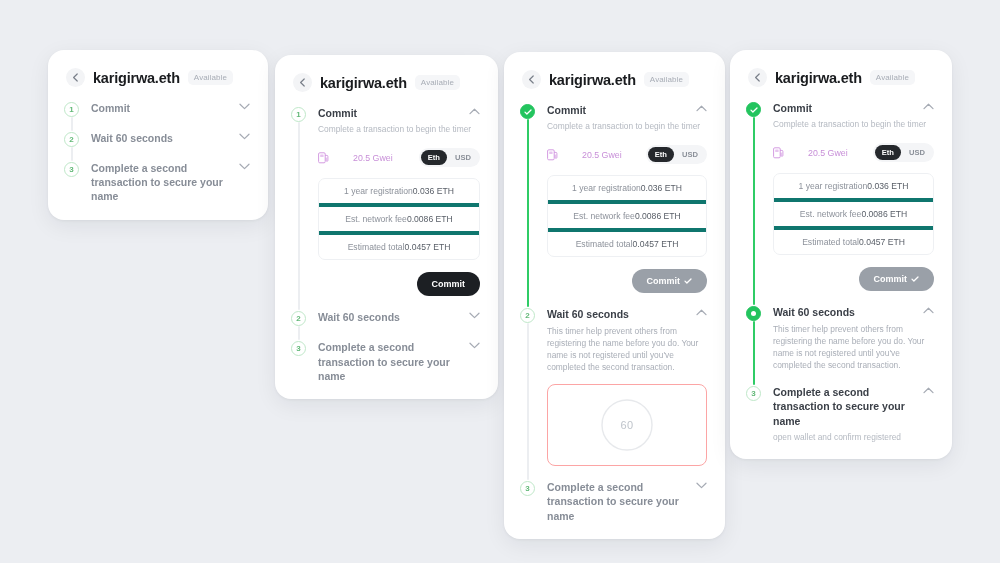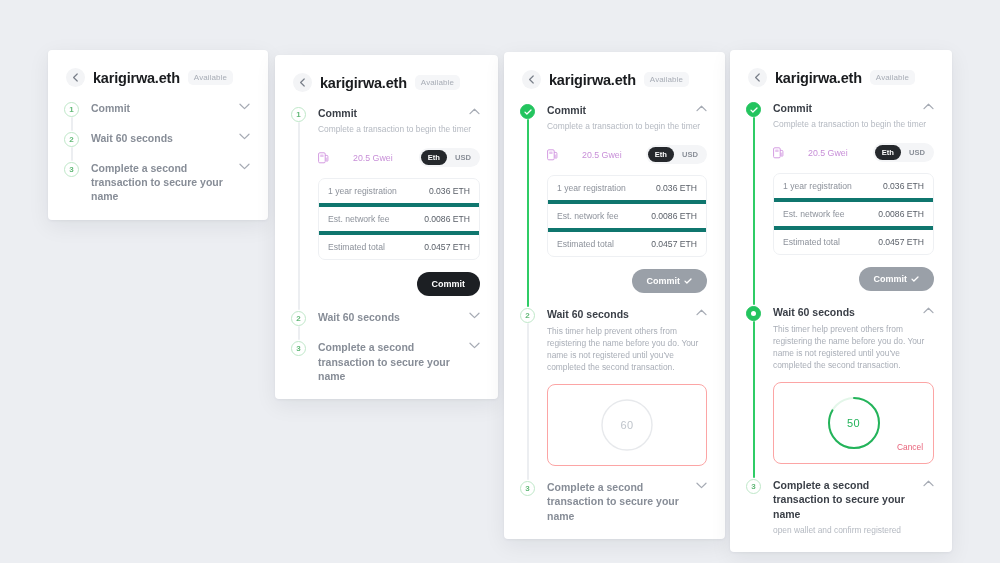--- a/index.html
+++ b/index.html
@@ -7,21 +7,21 @@
     width: 1000px; height: 563px;
     background: #eceef2;
     font-family: "Liberation Sans", sans-serif;
     overflow: hidden;
   }
   .stage { position: relative; width: 1000px; height: 563px; }
 
   .panel {
     position: absolute;
     background: #ffffff;
-    border-radius: 4px;
+    border-radius: 16px;
     box-shadow: 0 6px 22px rgba(20,25,40,0.07), 0 1px 3px rgba(20,25,40,0.05);
     padding: 14px 16px 16px 16px;
     overflow: hidden;
   }
   #panel-1 { left: 48px;  top: 50px;  width: 220px; }
   #panel-2 { left: 275px; top: 55px;  width: 223px; }
   #panel-3 { left: 504px; top: 52px;  width: 221px; }
   #panel-4 { left: 730px; top: 50px;  width: 222px; }
 
   
@@ -82,21 +82,21 @@
   .cur-toggle {
     display: flex; align-items: center; gap: 1px; background: #f4f5f7;
     border-radius: 11px; padding: 2px;
   }
   .cur-opt { font-size: 7.6px; font-weight: bold; padding: 3px 7px; border-radius: 9px; cursor: pointer; }
   .cur-opt.on { background: #25282c; color: #fff; }
   .cur-opt.off { color: #8b9099; }
 
   
   .fee-table { margin-top: 11px; border: 1px solid #eef0f3; border-radius: 7px; overflow: hidden; }
-  .fee-row { display: flex; align-items: center; justify-content: space-between;
+  .fee-row { display: flex; align-items: center; justify-content: center;
              padding: 7px 9px; font-size: 8.6px; }
   .fee-row + .fee-row { border-top: 4px solid #0f766e; }
   .fee-label { color: #8c919a; }
   .fee-val { color: #585e67; }
 
   
   .btnrow { display: flex; justify-content: flex-end; margin-top: 12px; }
   .commit-btn {
     font-size: 9px; font-weight: bold; color: #fff; background: #1c1f23;
     border: none; border-radius: 13px; padding: 7px 15px; cursor: pointer;
@@ -471,30 +471,20 @@
         </div>
         <div class="sbody">
           <div class="srow">
             <div class="stitle">Wait 60 seconds</div>
             <svg class="chev" width="11" height="7" viewBox="0 0 11 7">
               <path d="M1 5.6L5.5 1.2 10 5.6" fill="none" stroke="#a6abb4" stroke-width="1.25" stroke-linecap="round" stroke-linejoin="round"></path>
             </svg>
           </div>
           <div class="sdesc dark">This timer help prevent others from registering the name before you do. Your name is not registered until you've completed the second transaction.</div>
 
-          <div class="timer-card">
-            <div class="ring-wrap">
-              <svg width="54" height="54" viewBox="0 0 54 54">
-                <circle cx="27" cy="27" r="25" fill="none" stroke="#e3f6e9" stroke-width="2"></circle>
-                <circle id="timer-arc" cx="27" cy="27" r="25" fill="none" stroke="#23b35a" stroke-width="2" stroke-linecap="round" transform="rotate(-90 27 27)" stroke-dasharray="157.07963267948966" stroke-dashoffset="26.70353755551325"></circle>
-              </svg>
-              <div class="ring-num green">50</div>
-            </div>
-            <span class="cancel-link">Cancel</span>
-          </div>
         </div>
       </div>
 
       <div class="step">
         <div class="rail">
           <div class="badge pending">3</div>
 
         </div>
         <div class="sbody">
           <div class="srow">

